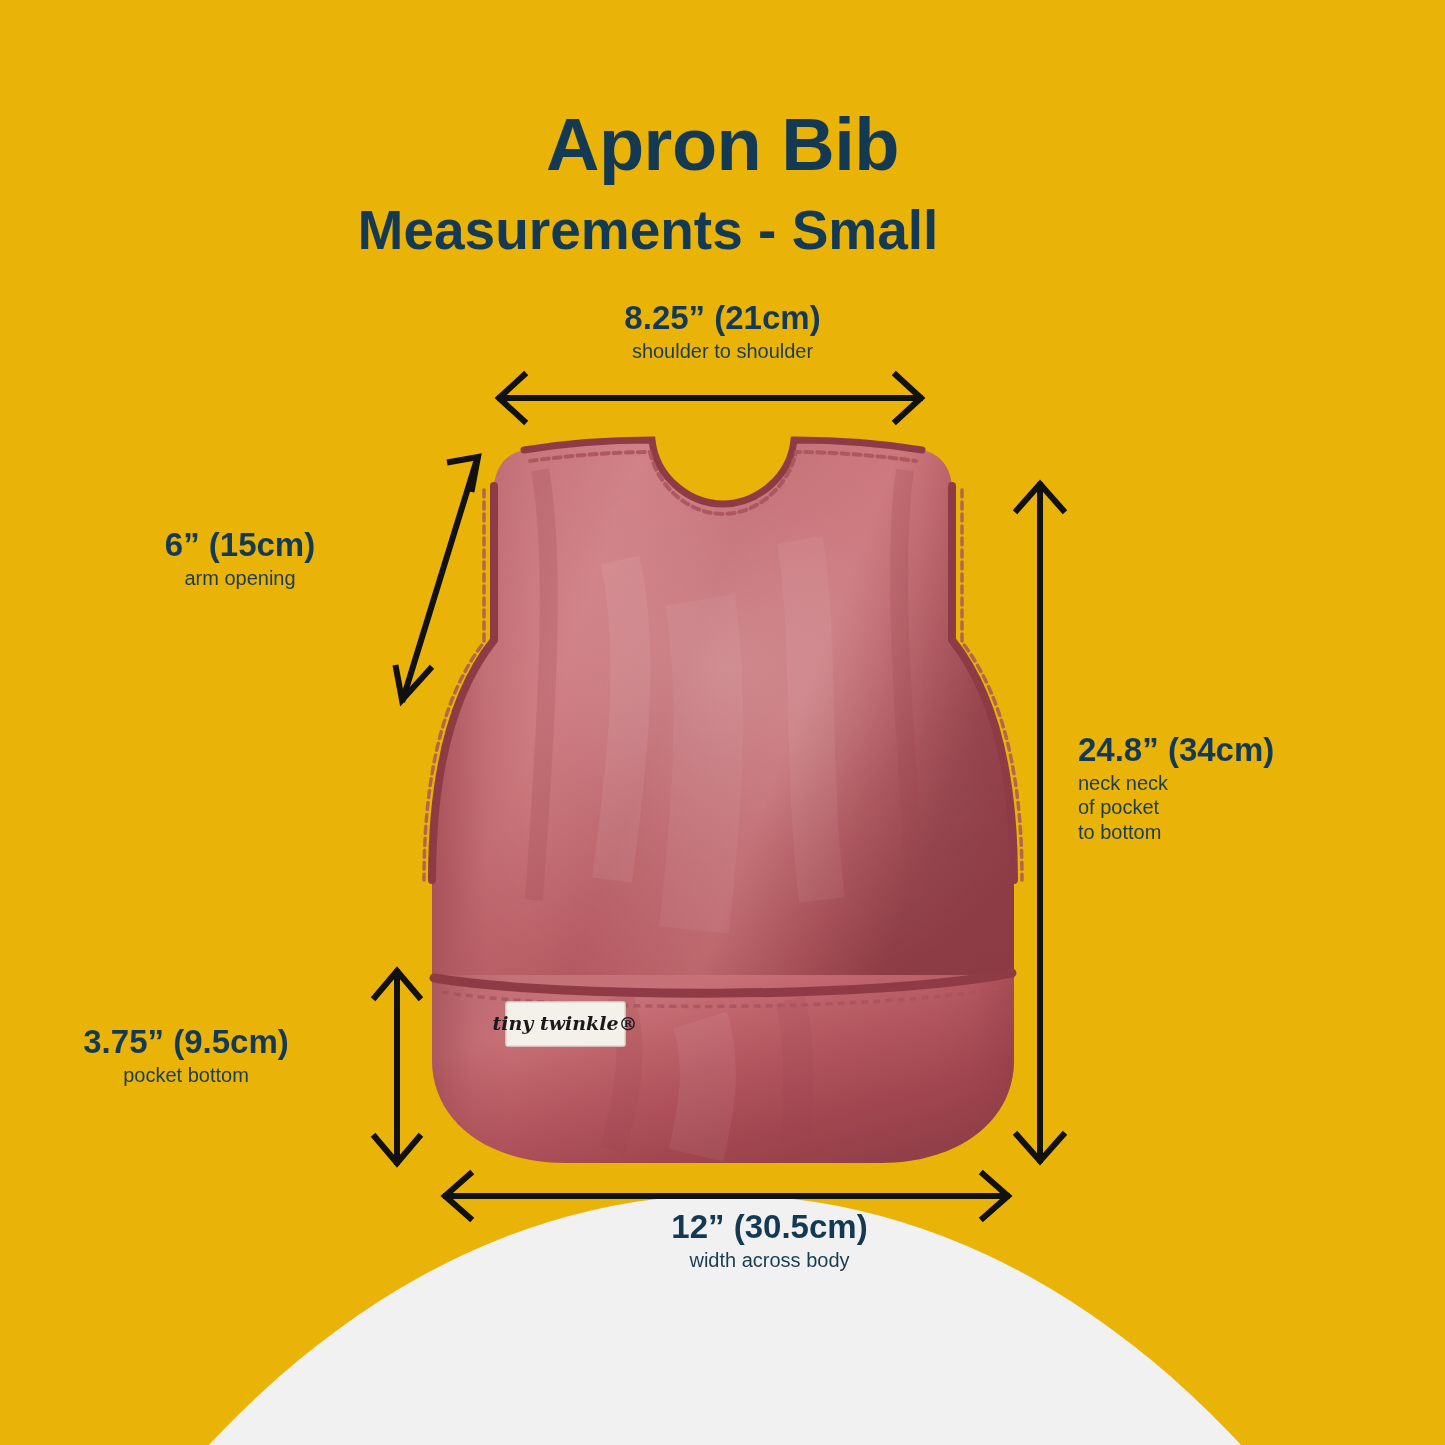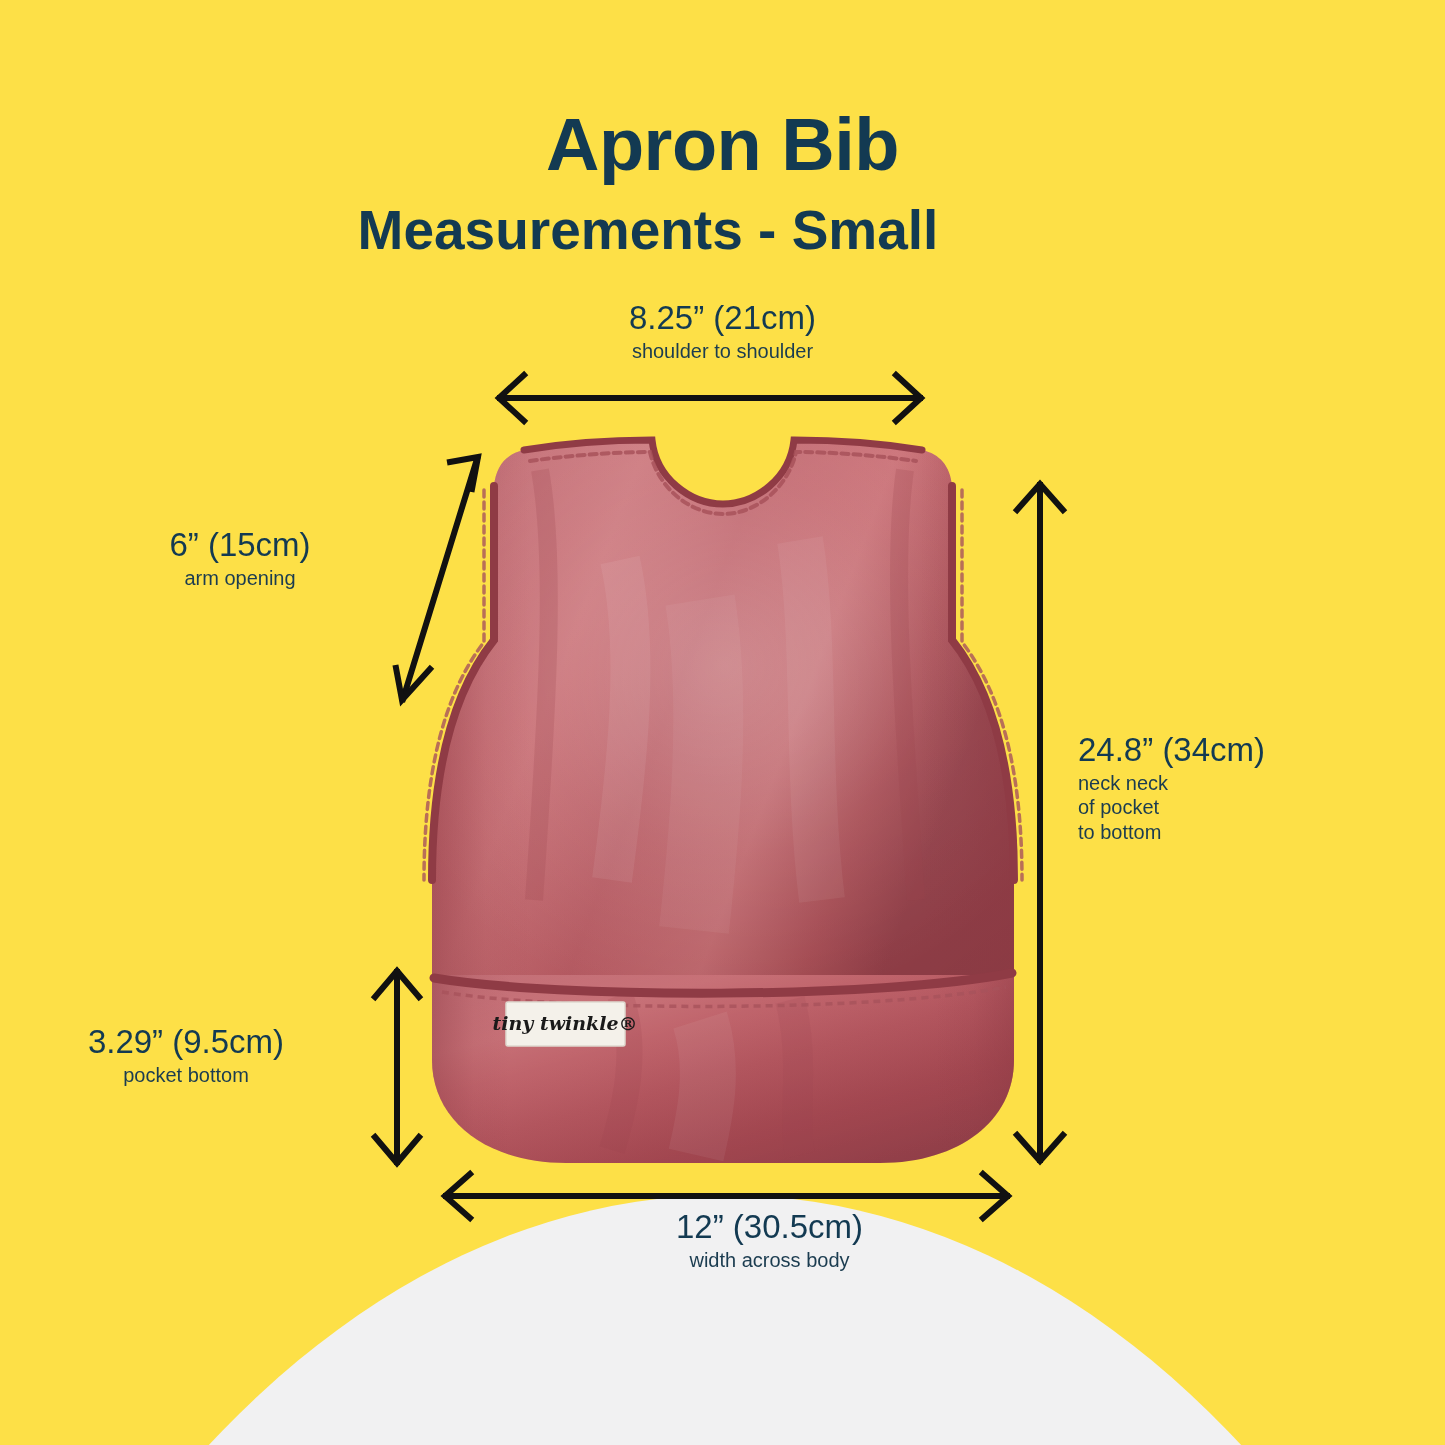--- a/index.html
+++ b/index.html
@@ -4,21 +4,21 @@
 <style>
   html, body {
     margin: 0;
     padding: 0;
     background: #ffffff;
   }
   .page {
     position: relative;
     width: 1445px;
     height: 1445px;
-    background: #fde047;
+    background: #eab308;
     overflow: hidden;
     font-family: "Liberation Sans", sans-serif;
     color: #133a52;
   }
 
   
   .bottom-arc {
     position: absolute;
     left: -180px;
     bottom: -1150px;
@@ -56,21 +56,21 @@
     z-index: 6;
   }
 
   
   .label-block {
     position: absolute;
     z-index: 6;
   }
   .label-value {
     font-size: 33px;
-    font-weight: 400;
+    font-weight: 700;
     line-height: 1.23;
     color: #133a52;
     white-space: nowrap;
   }
   .label-desc {
     font-size: 20px;
     font-weight: 400;
     line-height: 1.23;
     color: #1b3c50;
     white-space: nowrap;
@@ -301,21 +301,21 @@
   </div>
 
   <div class="label-block lbl-height">
     <div class="label-value">24.8” (34cm)</div>
     <div class="label-desc">neck neck</div>
     <div class="label-desc">of pocket</div>
     <div class="label-desc">to bottom</div>
   </div>
 
   <div class="label-block lbl-pocket">
-    <div class="label-value">3.29” (9.5cm)</div>
+    <div class="label-value">3.75” (9.5cm)</div>
     <div class="label-desc">pocket bottom</div>
   </div>
 
   <div class="label-block lbl-width">
     <div class="label-value">12” (30.5cm)</div>
     <div class="label-desc">width across body</div>
   </div>
 
 </div>
 

